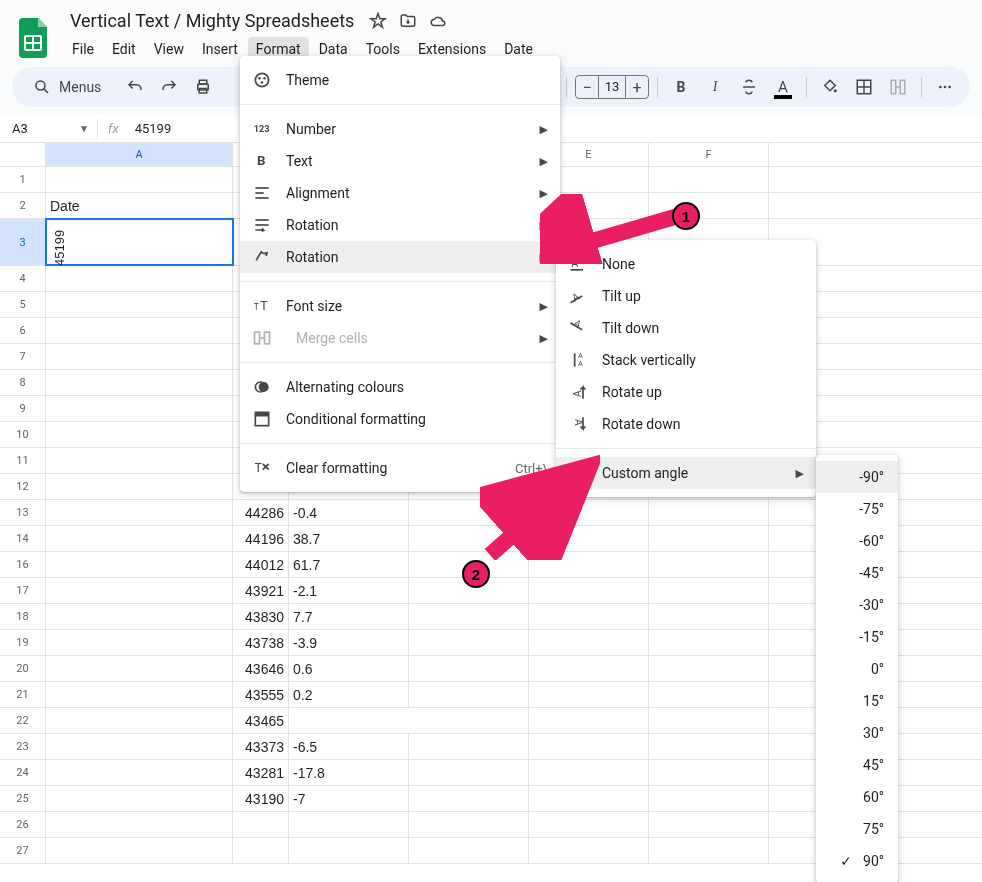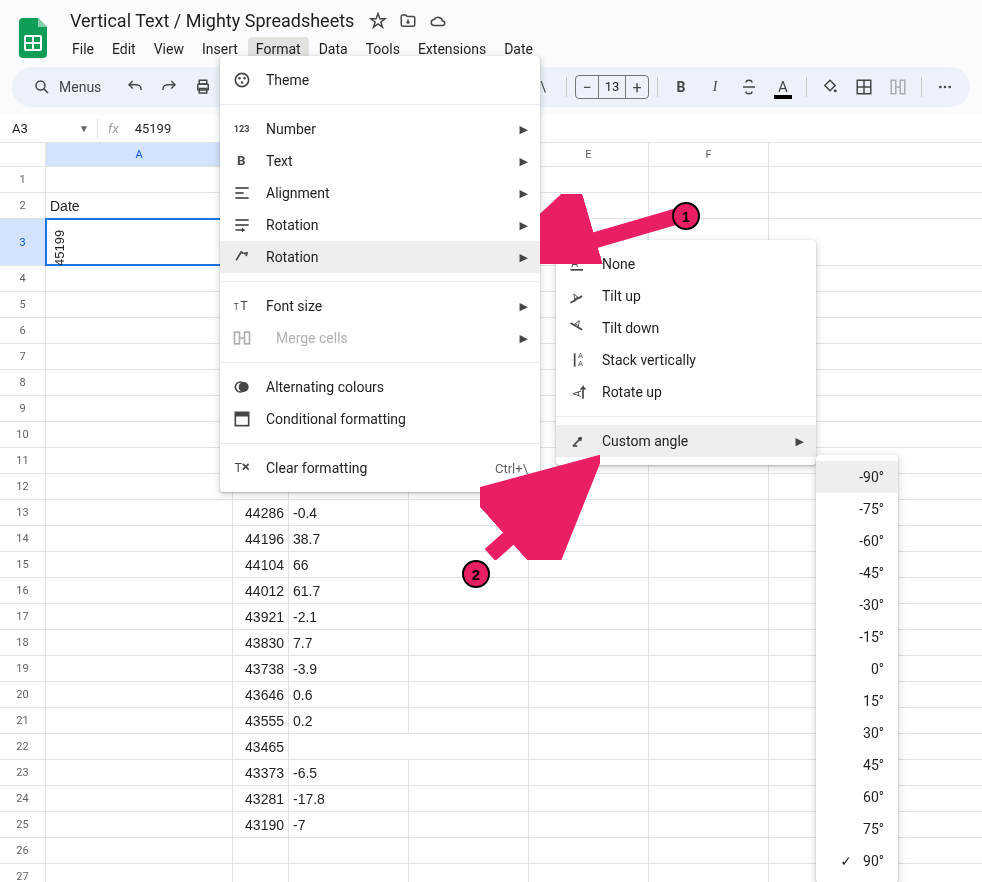--- a/index.html
+++ b/index.html
@@ -63,21 +63,21 @@
   .dd-item { display: flex; align-items: center; padding: 6px 12px; gap: 14px; color: #1f1f1f; font-size: 14px; cursor: pointer; height: 32px; }
   .dd-item.hover { background: #eeeeee; }
   .dd-item .dd-icon { width: 20px; height: 20px; display: flex; align-items: center; justify-content: center; color: #b91c1c; }
   .dd-item .dd-label { flex: 1; }
   .dd-item .dd-arrow { color: #444746; font-size: 11px; margin-left: 20px; }
   .dd-item .dd-shortcut { color: #5f6368; font-size: 13px; }
   .dd-item.disabled { color: #b0b0b0; gap: 24px; }
   .dd-item.disabled .dd-icon { color: #b0b0b0; }
   .dd-divider { height: 1px; background: #e8eaed; margin: 8px 0; }
   
-  .format-menu { top: 56px; left: 220px; width: 320px; }
+  .format-menu { top: 56px; left: 240px; width: 320px; }
   .rotation-menu { top: 240px; left: 556px; width: 260px; }
   .angle-menu { top: 455px; left: 816px; width: 82px; padding: 6px 0; }
   .angle-item { display: flex; align-items: center; justify-content: flex-end; padding: 6px 14px 6px 6px; font-size: 14px; height: 32px; gap: 8px; cursor: pointer; color: #1f1f1f; }
   .angle-item .chk { width: 18px; color: #1f1f1f; display:flex; align-items:center; justify-content:center; }
   .angle-item.hover { background: #eeeeee; }
   
   
   .badge { position: absolute; width: 28px; height: 28px; border-radius: 50%; background: #e91e63; border: 2px solid #000; display: flex; align-items: center; justify-content: center; color: #000; font-weight: bold; font-size: 15px; z-index: 300; font-family: Arial, sans-serif; }
   .arrow { position: absolute; z-index: 290; }
   
@@ -362,29 +362,20 @@
       <div class="row">
         <div class="row-h">14</div>
         <div class="cell col-A" style="width: 187px;"></div>
         <div class="cell col-B right" style="width: 56px;">44196</div>
         <div class="cell col-C" style="width: 120px;">38.7</div>
         <div class="cell col-D" style="width: 120px;"></div>
         <div class="cell col-E" style="width: 120px;"></div>
         <div class="cell col-F" style="width: 120px;"></div>
       </div>
       <div class="row">
-        <div class="row-h">15</div>
-        <div class="cell col-A" style="width: 187px;"></div>
-        <div class="cell col-B right" style="width: 56px;">44104</div>
-        <div class="cell col-C" style="width: 120px;">66</div>
-        <div class="cell col-D" style="width: 120px;"></div>
-        <div class="cell col-E" style="width: 120px;"></div>
-        <div class="cell col-F" style="width: 120px;"></div>
-      </div>
-      <div class="row">
         <div class="row-h">16</div>
         <div class="cell col-A" style="width: 187px;"></div>
         <div class="cell col-B right" style="width: 56px;">44012</div>
         <div class="cell col-C" style="width: 120px;">61.7</div>
         <div class="cell col-D" style="width: 120px;"></div>
         <div class="cell col-E" style="width: 120px;"></div>
         <div class="cell col-F" style="width: 120px;"></div>
       </div>
       <div class="row">
         <div class="row-h">17</div>
@@ -645,20 +636,29 @@
       <span class="dd-label">Stack vertically</span>
     </div>
     <div class="dd-item">
       <span class="dd-icon">
         <svg width="20" height="20" viewBox="0 0 24 24">
           <text x="6" y="16" font-size="12" fill="#444746" transform="rotate(-90 12 12)">A</text>
           <path d="M18 20V6l-3 3m3-3l3 3" fill="none" stroke="#444746" stroke-width="2"></path>
         </svg>
       </span>
       <span class="dd-label">Rotate up</span>
+    </div>
+    <div class="dd-item">
+      <span class="dd-icon">
+        <svg width="20" height="20" viewBox="0 0 24 24">
+          <text x="6" y="16" font-size="12" fill="#444746" transform="rotate(90 12 12)">A</text>
+          <path d="M18 4v14l-3-3m3 3l3-3" fill="none" stroke="#444746" stroke-width="2"></path>
+        </svg>
+      </span>
+      <span class="dd-label">Rotate down</span>
     </div>
     <div class="dd-divider"></div>
     <div class="dd-item hover">
       <span class="dd-icon">
         <svg width="20" height="20" viewBox="0 0 24 24">
           <path d="M6 18L16 8" stroke="#444746" stroke-width="2"></path>
           <path d="M16 8l-1 4m1-4l-4 1" fill="none" stroke="#444746" stroke-width="2"></path>
           <path d="M6 18h5" stroke="#444746" stroke-width="2"></path>
         </svg>
       </span>

